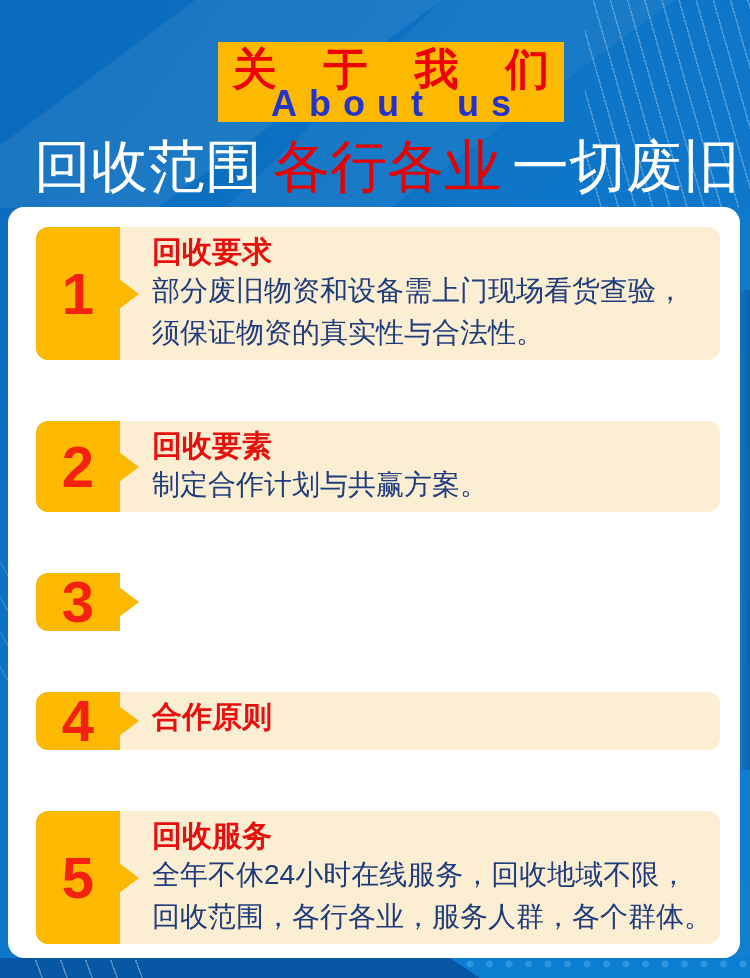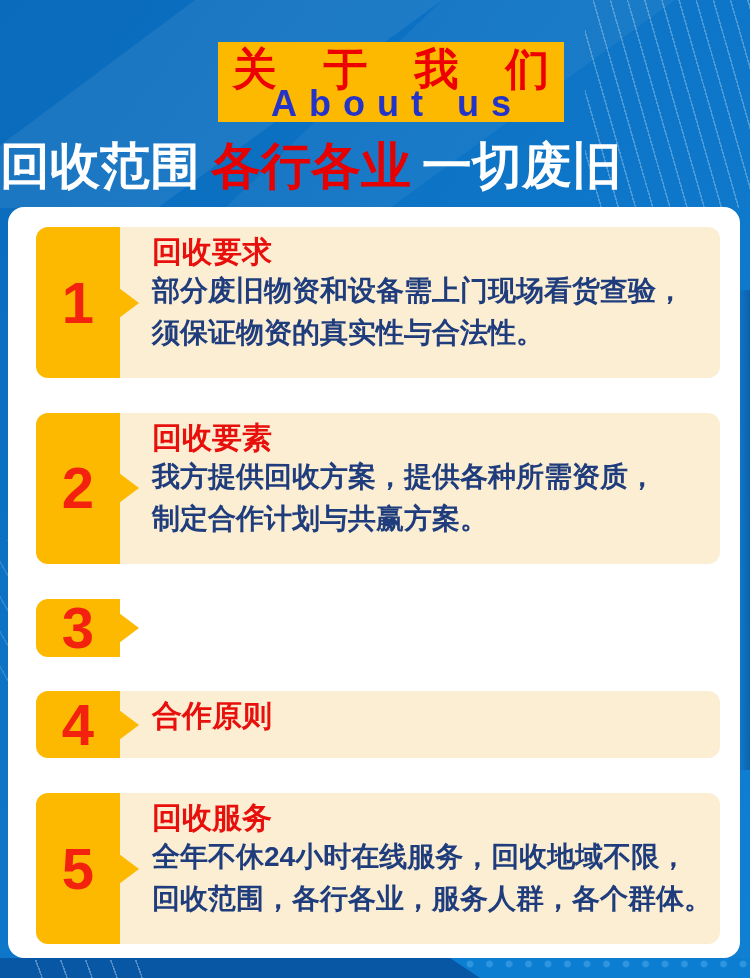--- a/index.html
+++ b/index.html
@@ -63,22 +63,22 @@
     color:var(--title-red,#ee0000); font-size:44px; font-weight:bold; line-height:46px;
     letter-spacing:47px; margin-right:-47px; white-space:nowrap;
   }
   .about-en {
     color:var(--en-blue,#2433c8); font-size:36px; font-weight:bold; line-height:28px;
     letter-spacing:12px; margin-right:-12px; white-space:nowrap; margin-top:-2px;
   }
 
   
   .banner {
-    position:absolute; left:0; top:128px; width:750px; 
-    font-size:50px; font-weight:bold; line-height:76px; white-space:nowrap;
+    position:absolute; left:0; top:128px; width:750px; padding-left:34px;
+    font-size:57px; font-weight:normal; line-height:76px; white-space:nowrap;
   }
   .banner .b-white { color:#ffffff; }
   .banner .b-red { color:var(--banner-red,#e60000); margin:0 11px; }
 
   
   .card {
     position:absolute; left:8px; top:207px; width:732px; height:751px;
     background:#ffffff; border-radius:16px;
     padding:20px 20px 14px 28px;
     display:flex; flex-direction:column; justify-content:space-between;
@@ -90,28 +90,28 @@
     display:flex; align-items:center; justify-content:center;
   }
   .num-block::after {
     content:""; position:absolute; right:-19px; top:50%; transform:translateY(-50%);
     border-top:15px solid transparent; border-bottom:15px solid transparent;
     border-left:20px solid var(--block-yellow,#fcb900);
   }
   .num { color:var(--number-red,#f3220e); font-size:58px; font-weight:bold; line-height:1; }
   .row-content {
     flex:1; background:var(--cream,#fbeed2); border-radius:0 12px 12px 0;
-    padding:6px 6px 24px 32px; overflow:hidden;
+    padding:6px 6px 6px 32px; overflow:hidden;
   }
   .row-heading {
     color:var(--heading-red,#e8100c); font-size:30px; font-weight:bold; line-height:37px;
     white-space:nowrap;
   }
   .row-line {
-    color:var(--body-navy,#1f3c7d); font-size:28px; font-weight:bold; line-height:42px;
+    color:var(--body-navy,#1f3c7d); font-size:28px; font-weight:normal; line-height:42px;
     white-space:nowrap;
   }
 </style>
 </head>
 <body>
 
 <div class="stage">
 
   <div class="deco deco-beam-a"></div>
   <div class="deco deco-beam-b"></div>
@@ -140,21 +140,20 @@
         <div class="row-line">须保证物资的真实性与合法性。</div>
       </div>
     </div>
 
     <div class="row">
       <div class="num-block">
         <span class="num">2</span>
       </div>
       <div class="row-content">
         <div class="row-heading">回收要素</div>
-        <div class="row-line">我方提供回收方案，提供各种所需资质，</div>
         <div class="row-line">制定合作计划与共赢方案。</div>
       </div>
     </div>
 
     <div class="row">
       <div class="num-block">
         <span class="num">3</span>
       </div>
     </div>
 

